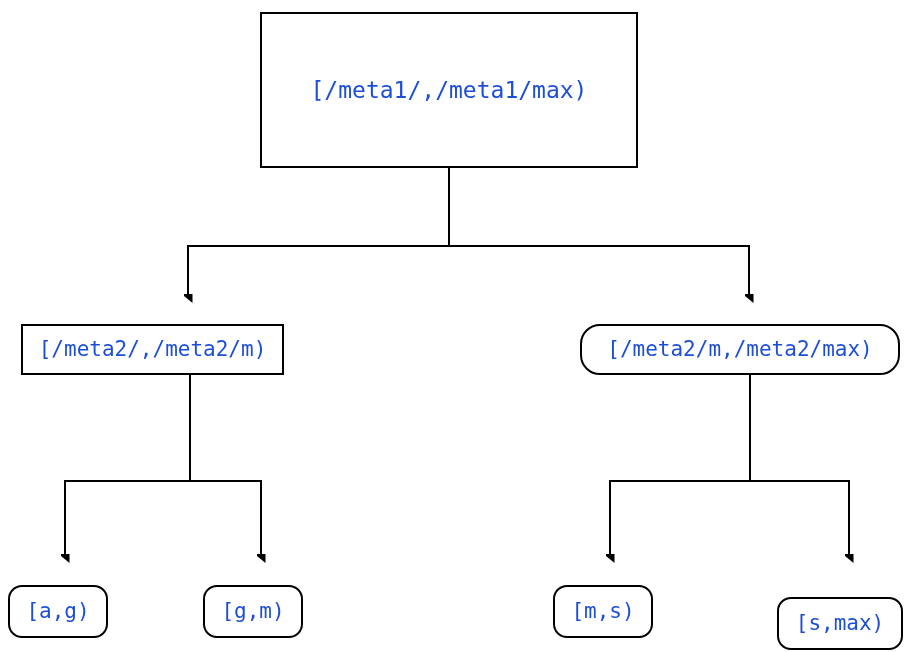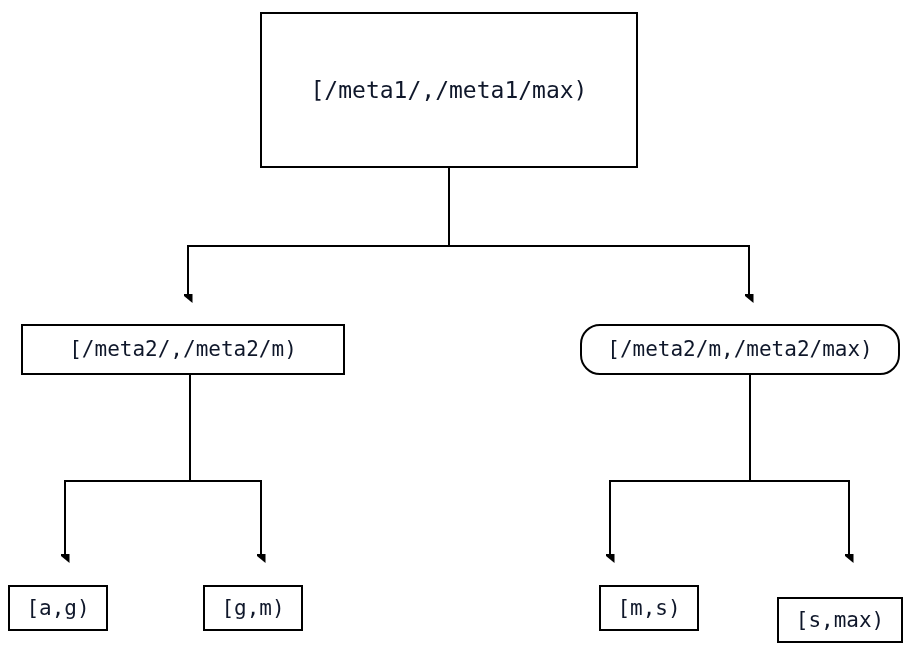--- a/index.html
+++ b/index.html
@@ -31,36 +31,36 @@
     pointer-events: none;
   }
   .node {
     position: absolute;
     box-sizing: border-box;
     background: #ffffff;
     border: 2px solid #000000;
     display: flex;
     align-items: center;
     justify-content: center;
-    color: #0f172a;
+    color: #1d4ed8;
     white-space: pre;
     letter-spacing: 0px;
   }
   .node-label {
     display: block;
     line-height: 1;
   }
   .node-root   { left: 260px; top: 12px;  width: 378px; height: 156px; font-size: 23px; }
   .node-l2     { top: 324px; height: 51px; font-size: 21px; }
-  .node-l2-a   { left: 21px;  width: 324px; }
+  .node-l2-a   { left: 21px;  width: 263px; }
   .node-l2-b   { left: 580px; width: 320px; border-radius: 20px; }
-  .node-leaf   { top: 585px; height: 46px; font-size: 21px; }
+  .node-leaf   { top: 585px; height: 53px; font-size: 21px; border-radius: 14px; }
   .node-leaf-a { left: 8px;   width: 100px; }
   .node-leaf-b { left: 203px; width: 100px; }
-  .node-leaf-c { left: 553px; width: 100px; margin-left: 46px; }
+  .node-leaf-c { left: 553px; width: 100px; }
   .node-leaf-d { left: 777px; width: 126px; margin-top: 12px; }
 </style>
 </head>
 <body>
 
 <div id="diagram-root">
 
   <svg id="edge-layer" width="912" height="652" viewBox="0 0 912 652">
     <defs>
       <marker id="arrowhead" markerWidth="10" markerHeight="9" refX="0" refY="4.5" orient="auto" markerUnits="userSpaceOnUse">

